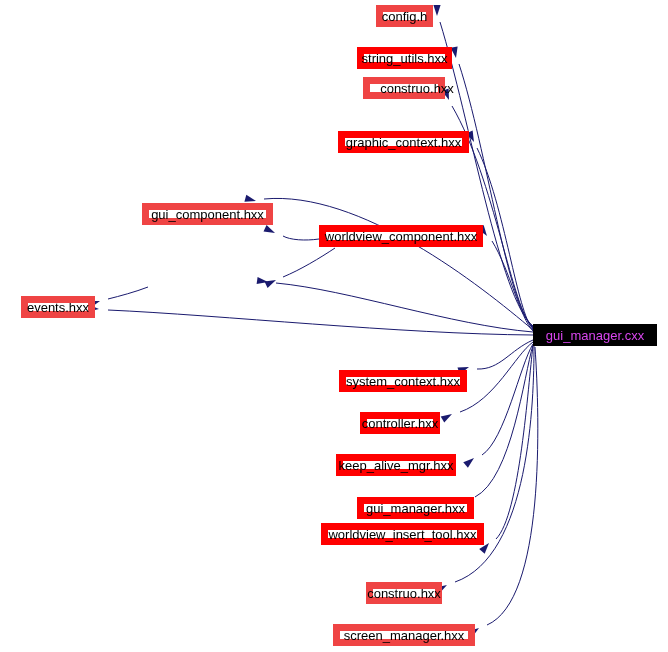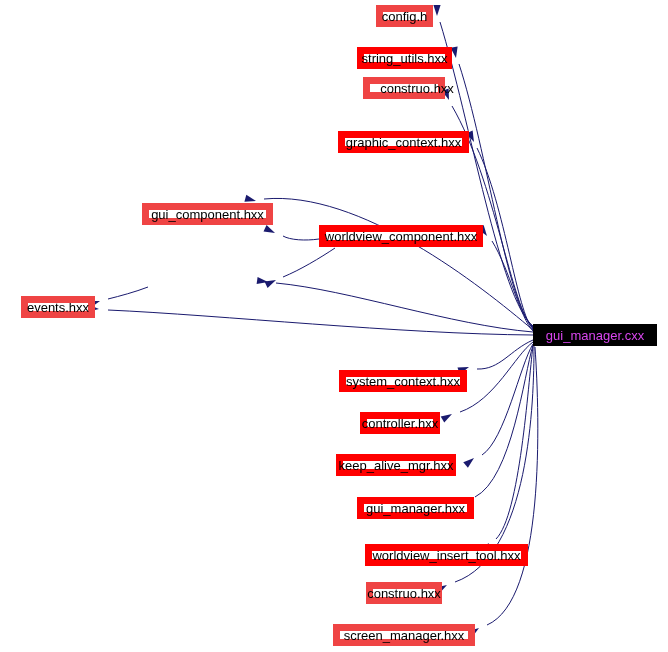--- a/index.html
+++ b/index.html
@@ -125,21 +125,21 @@
     </div>
     <div class="node red" style="left: 360px; top: 412px; width: 80px;">
       <span class="node-label">controller.hxx</span>
     </div>
     <div class="node red" style="left: 336px; top: 454px; width: 120px;">
       <span class="node-label">keep_alive_mgr.hxx</span>
     </div>
     <div class="node red" style="left: 346px; top: 497px; width: 117px; margin-left: 11px;">
       <span class="node-label">gui_manager.hxx</span>
     </div>
-    <div class="node red" style="left: 321px; top: 544px; width: 163px; margin-left: 44px;">
+    <div class="node red" style="left: 321px; top: 523px; width: 163px;">
       <span class="node-label">worldview_insert_tool.hxx</span>
     </div>
     <div class="node" style="left: 366px; top: 582px; width: 76px;">
       <span class="node-label">construo.hxx</span>
     </div>
     <div class="node" style="left: 333px; top: 624px; width: 142px;">
       <span class="node-label">screen_manager.hxx</span>
     </div>
   </div>
 

